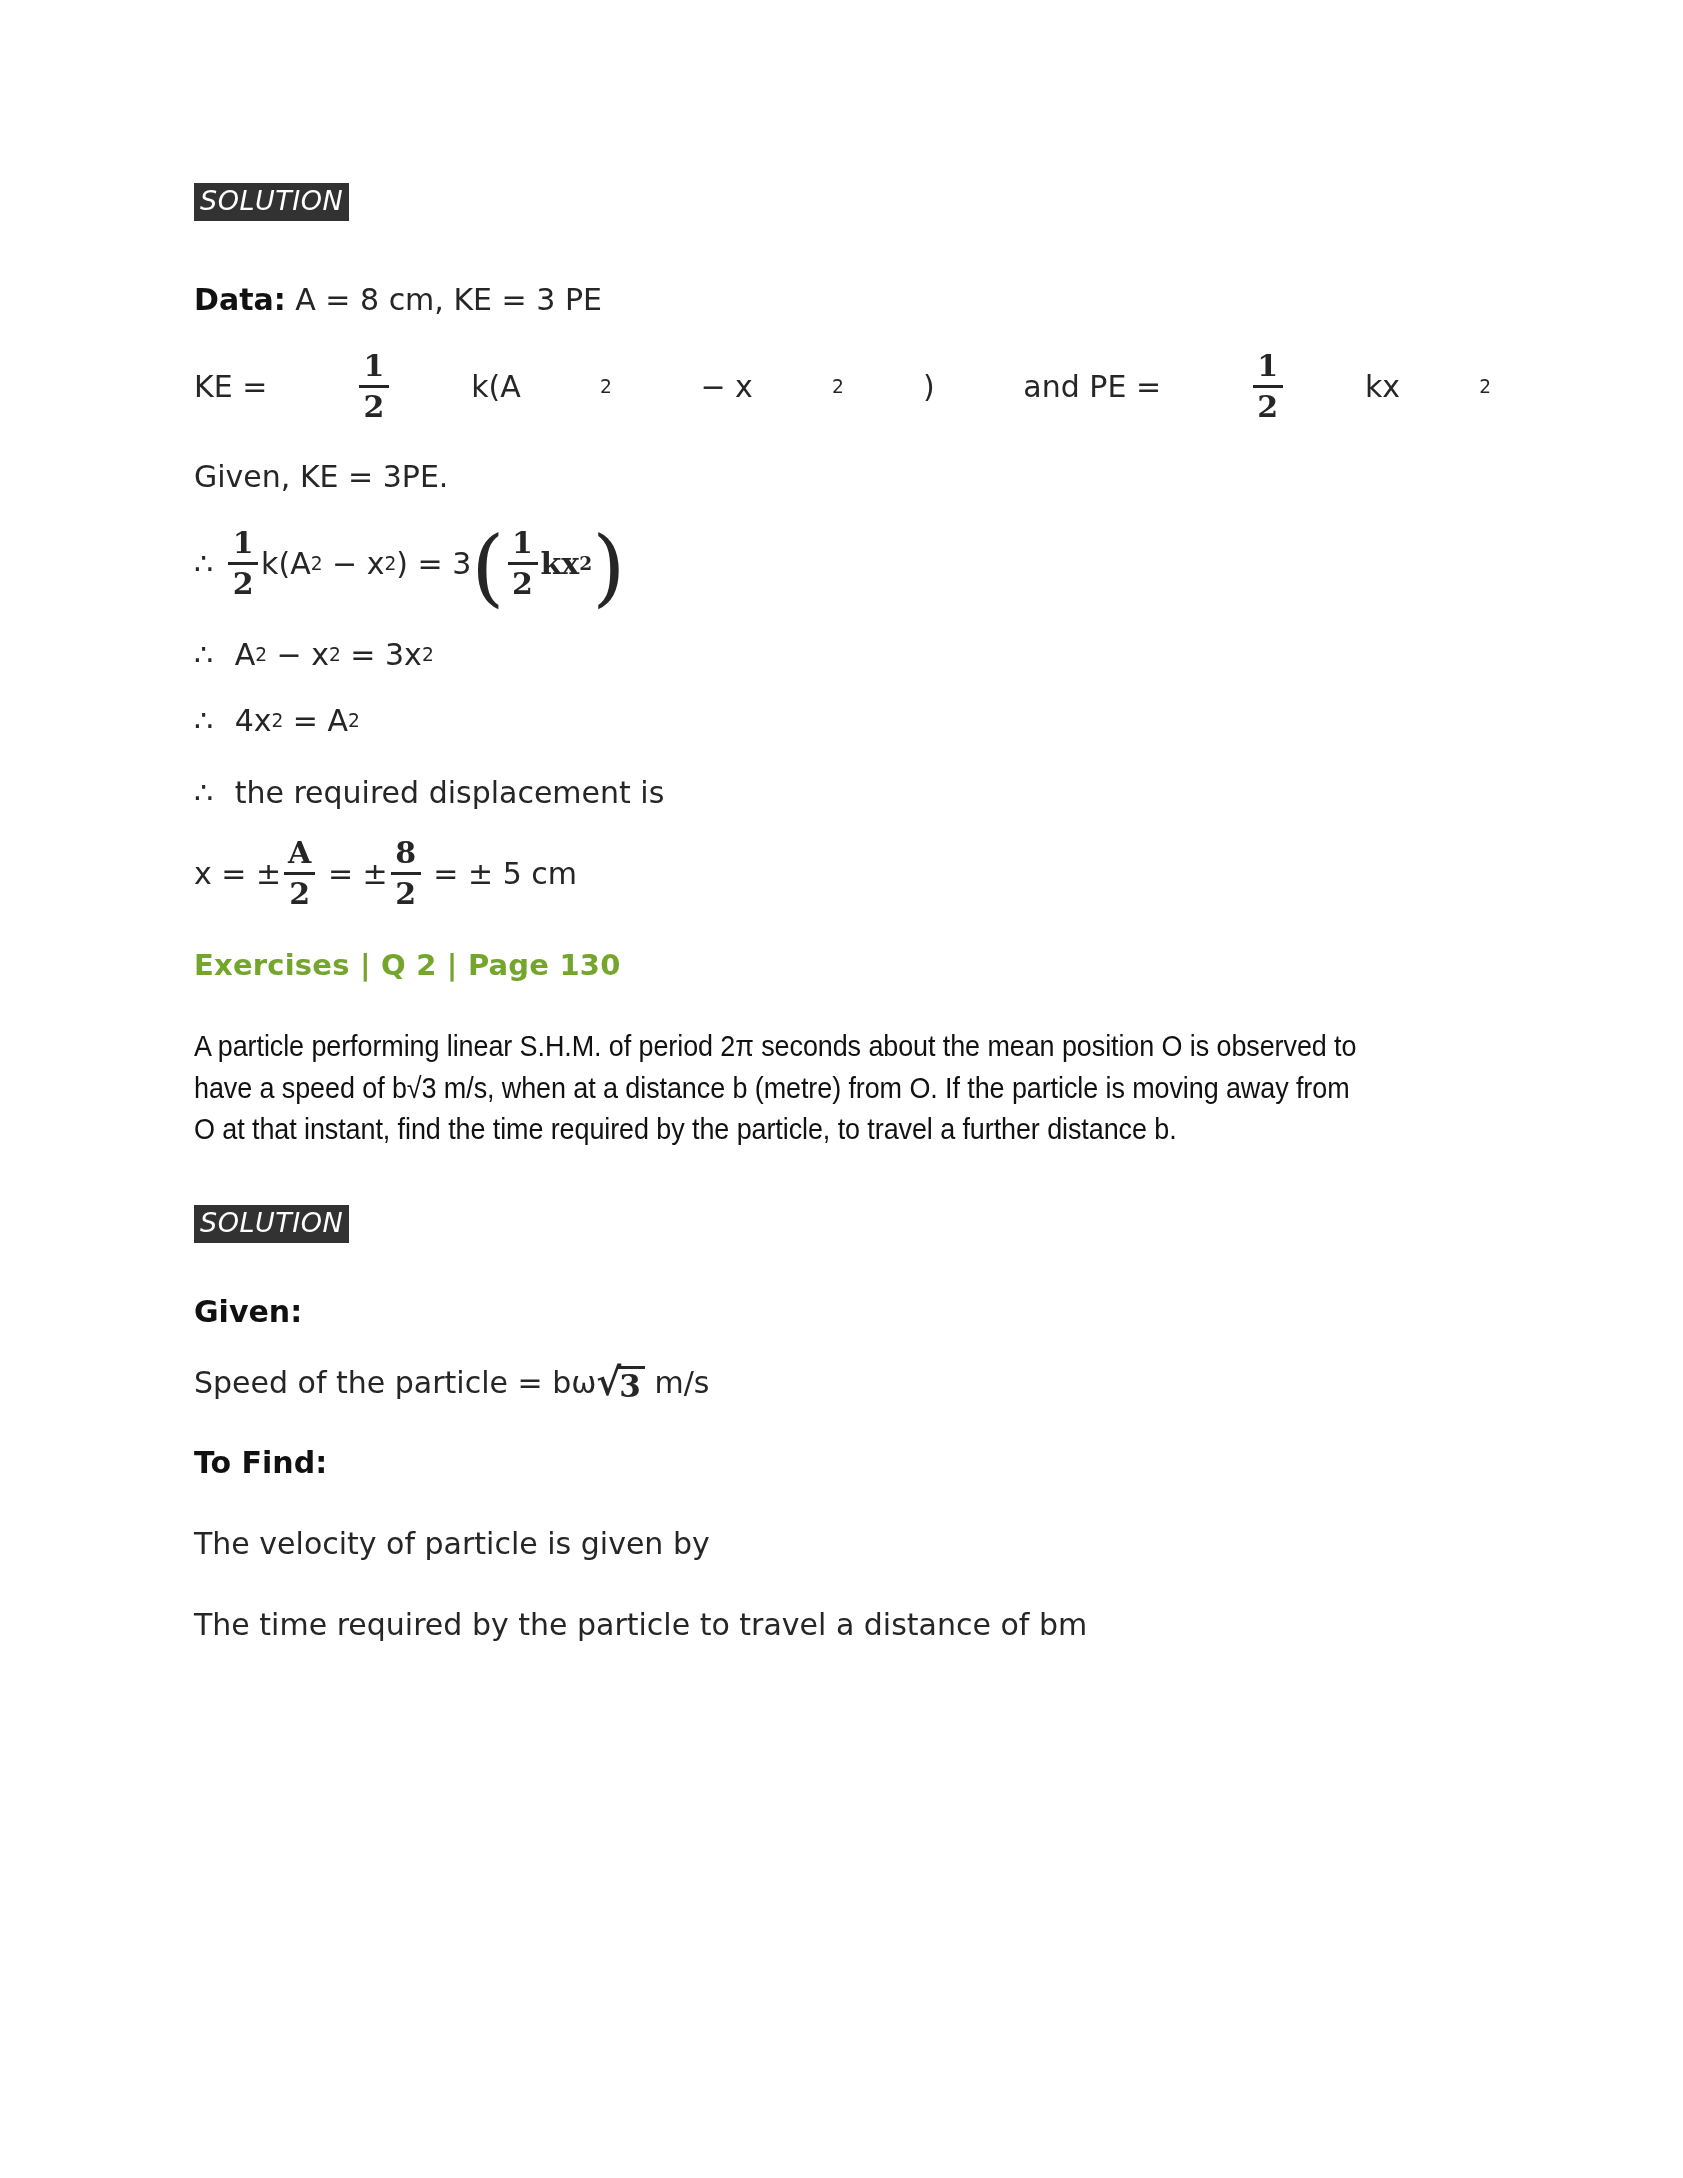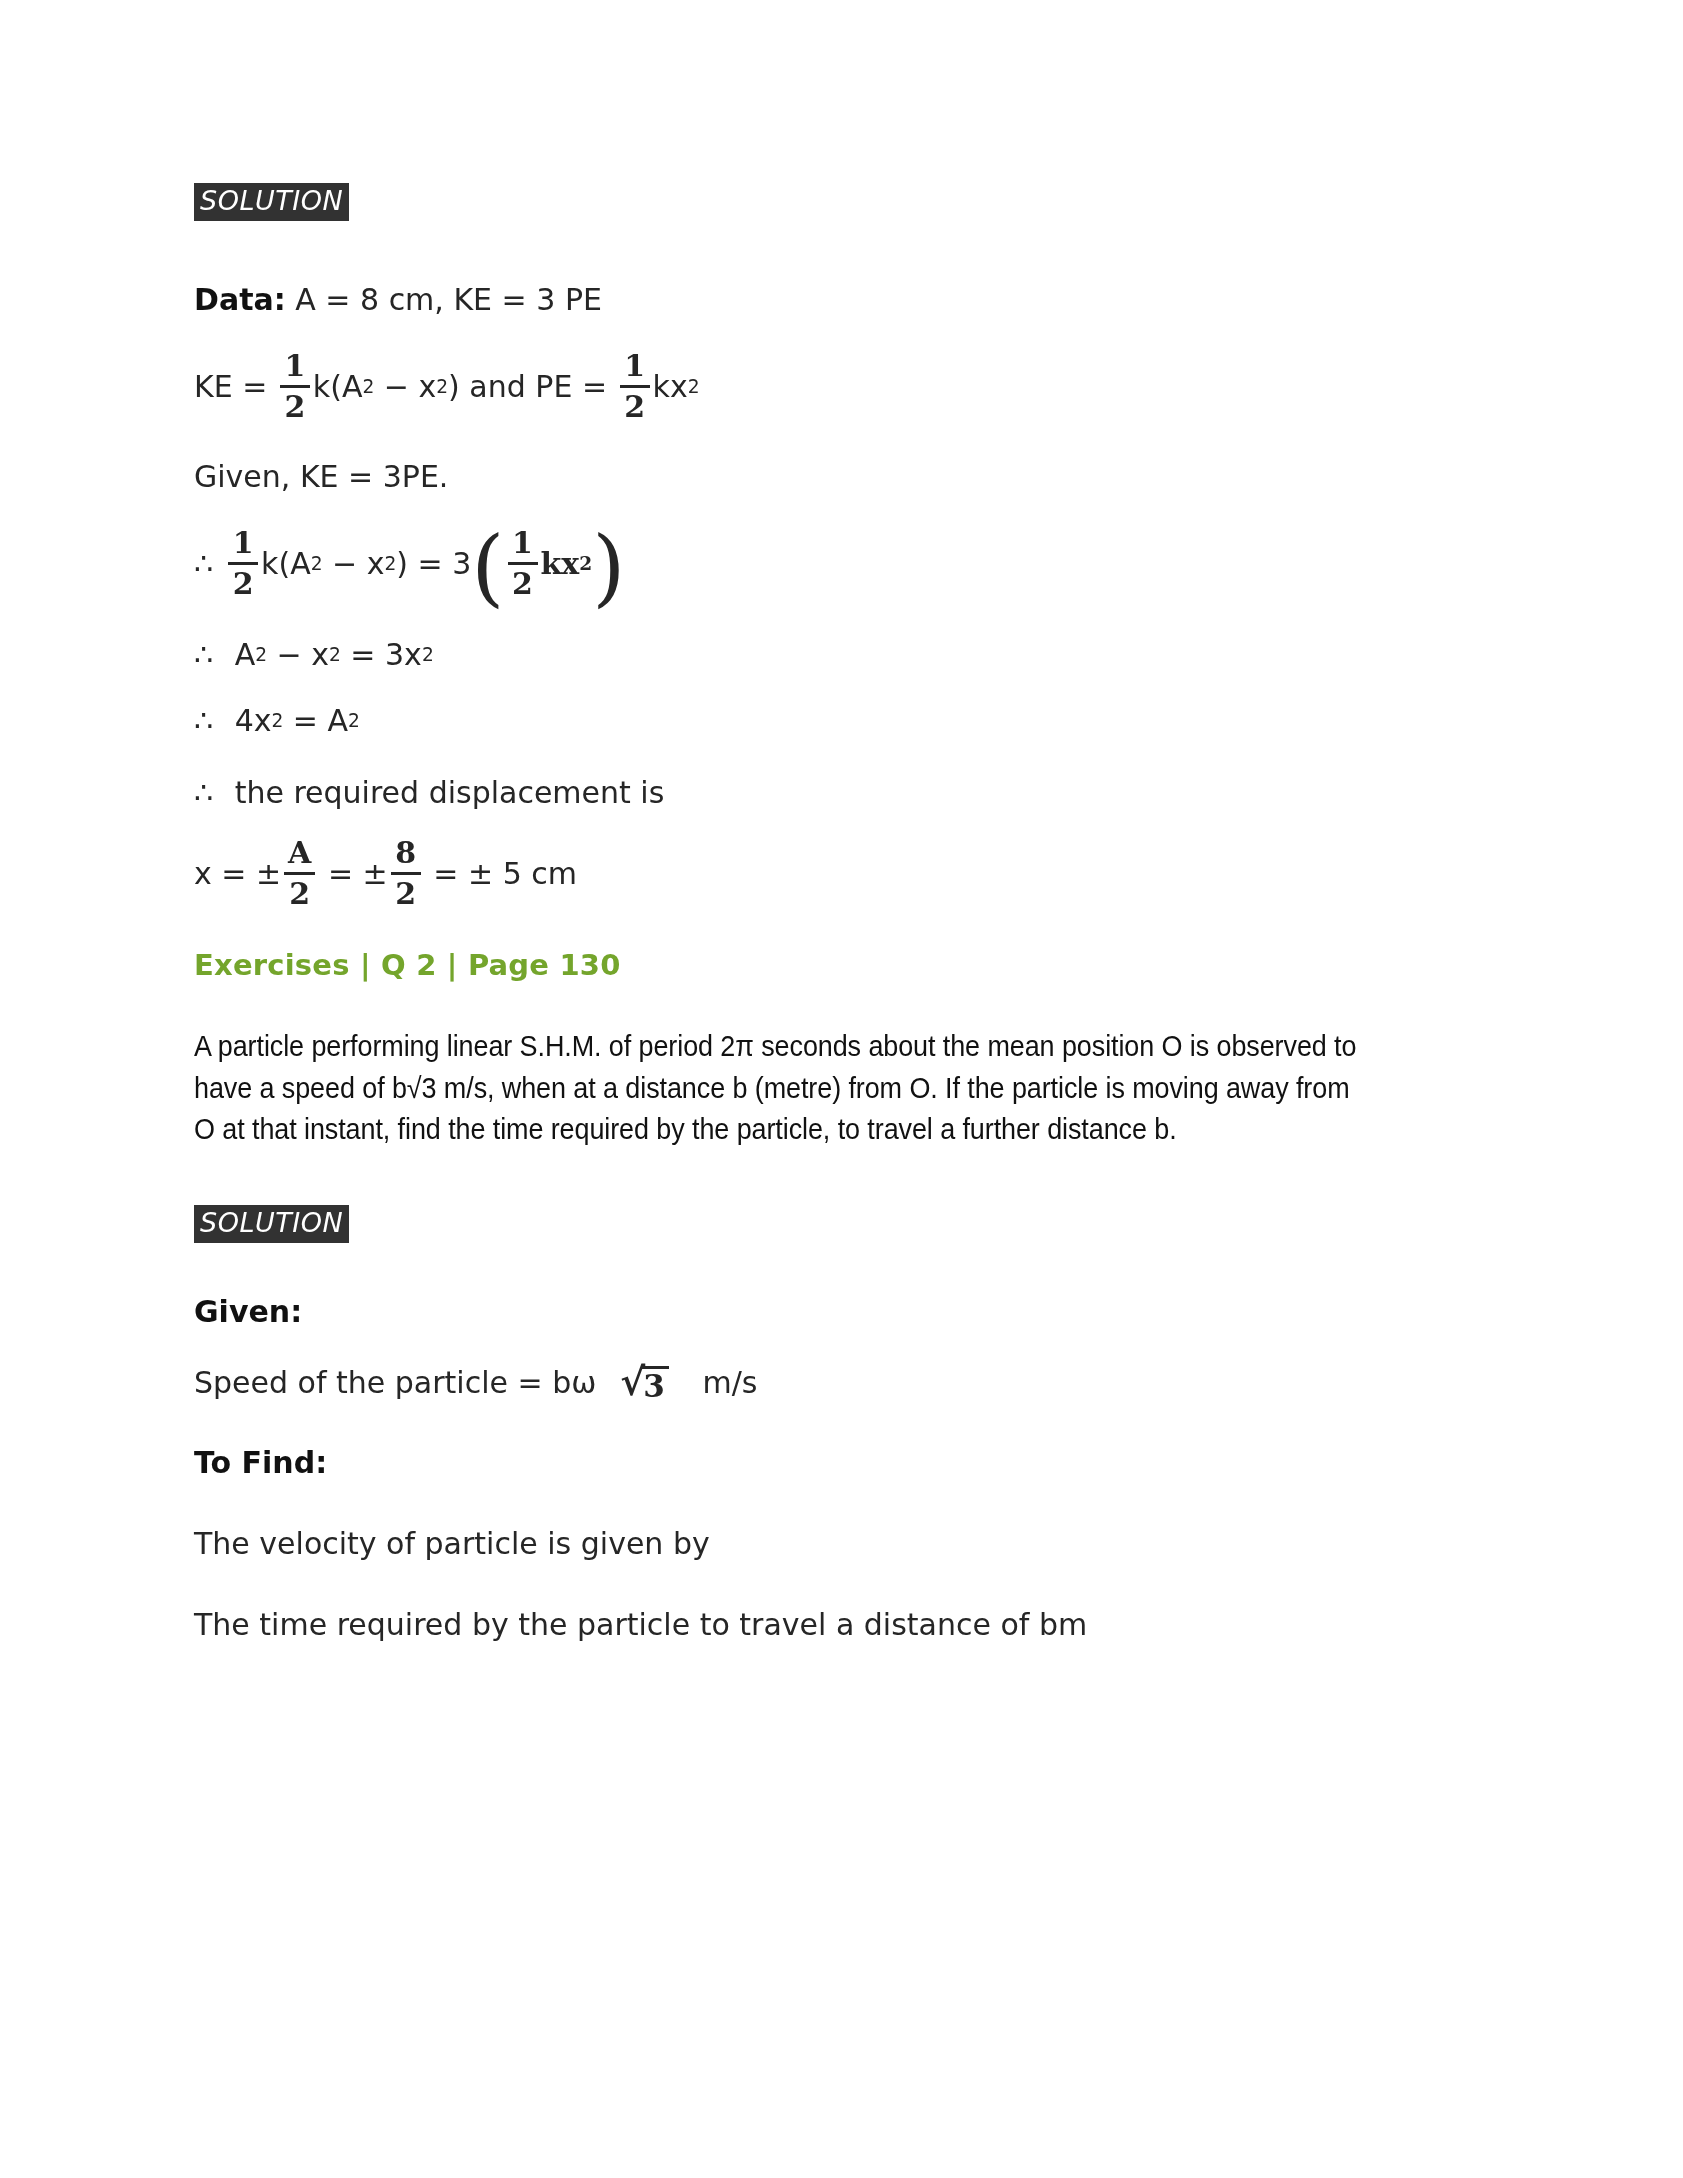--- a/index.html
+++ b/index.html
@@ -56,33 +56,33 @@
   }
   .subhead {
     font-family: "DejaVu Sans", sans-serif;
     font-size: 30px;
     font-weight: 700;
     color: #111111;
   }
 
   
   .blk-data      { margin-top: 61px; }
-  .blk-eq1       { margin-top: 34px; }
+  .blk-eq1       { margin-top: 34px; justify-content: space-between; }
   .blk-given     { margin-top: 36px; }
   .blk-eq2       { margin-top: 34px; }
   .blk-eq3       { margin-top: 40px; }
   .blk-eq4       { margin-top: 36px; }
   .blk-req       { margin-top: 42px; }
   .blk-eq5       { margin-top: 30px; }
   .blk-exercises { margin-top: 38px; }
   .blk-question  { margin-top: 44px; }
   .blk-solution2 { margin-top: 55px; }
   .blk-given2    { margin-top: 51px; }
   .blk-period    { margin-top: 34px; }
-  .blk-speed     { margin-top: 36px; gap: 24px; }
+  .blk-speed     { margin-top: 36px; }
   .blk-tofind    { margin-top: 44px; }
   .blk-timereq   { margin-top: 46px; }
   .blk-velocity  { margin-top: 46px; }
 
   
   .math {
     font-family: "DejaVu Sans", sans-serif;
     font-size: 30px;
     color: #262626;
     display: flex;

